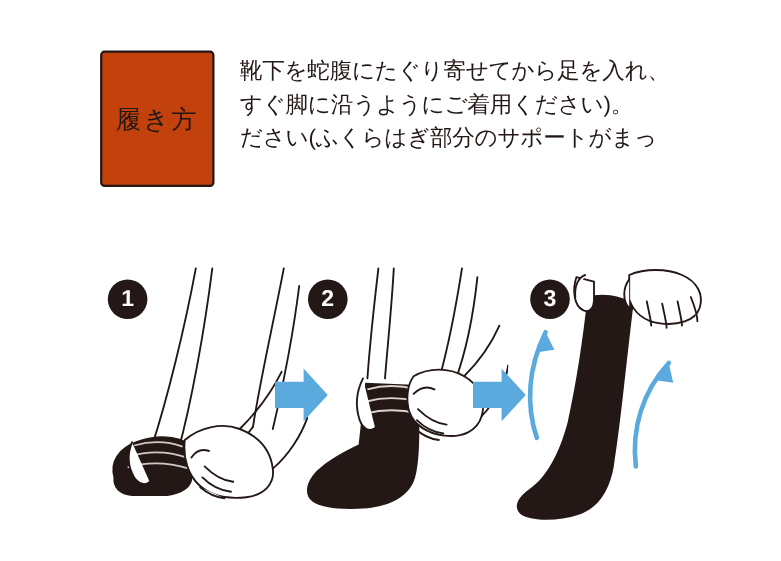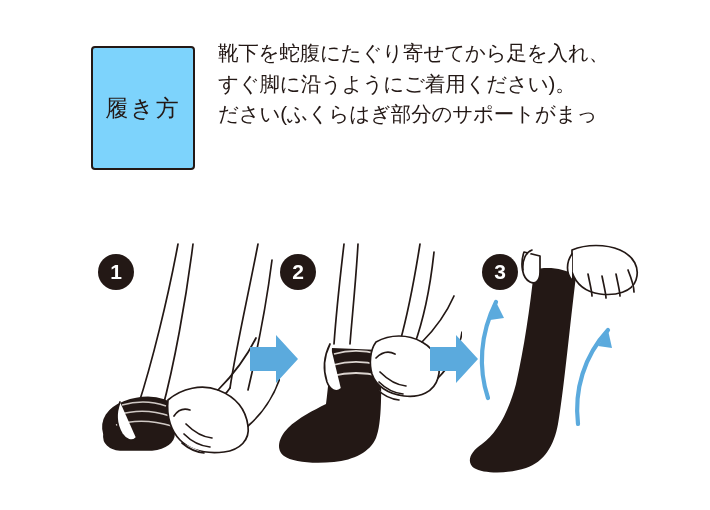--- a/index.html
+++ b/index.html
@@ -26,37 +26,37 @@
 
   .label-box {
     position: absolute;
     left: 91px;
     top: 46px;
     width: 104px;
     height: 124px;
     box-sizing: border-box;
     border: 2px solid #231815;
     border-radius: 4px;
-    background: #7dd3fc;
+    background: #c2410c;
     display: flex;
     align-items: center;
     justify-content: center;
   }
   .label-box-text {
     font-size: 23px;
     letter-spacing: 2px;
     font-weight: 500;
     color: #231815;
     white-space: nowrap;
   }
 
   .instruction-block {
     position: absolute;
     left: 218px;
-    top: 38px;
+    top: 50px;
     width: 400px;
   }
   .instruction-line {
     font-size: 20.5px;
     line-height: 30.5px;
     letter-spacing: -0.2px;
     color: #231815;
     white-space: nowrap;
   }
 

